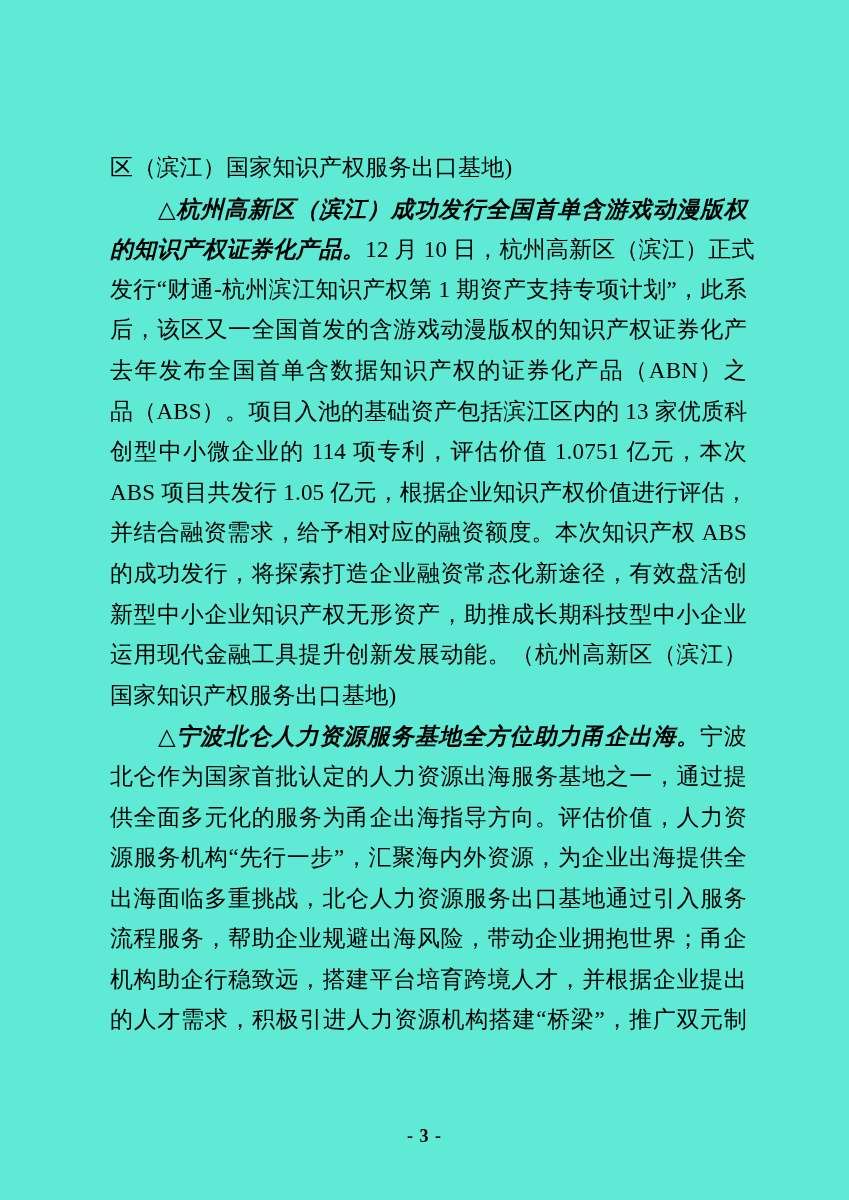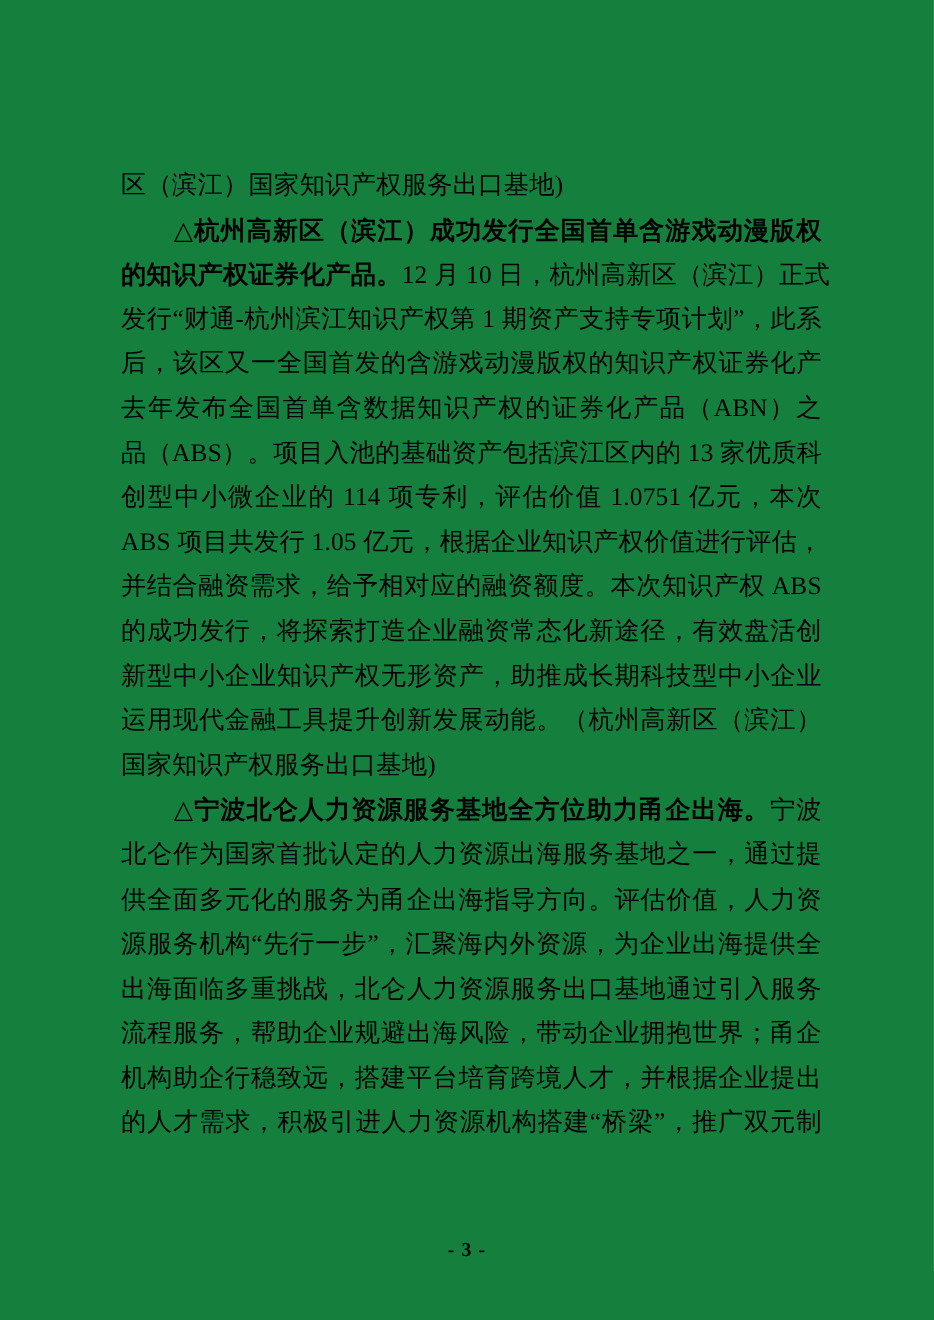--- a/index.html
+++ b/index.html
@@ -4,21 +4,21 @@
 <style>
   html, body {
     margin: 0;
     padding: 0;
     background: #ffffff;
   }
   .page {
     position: relative;
     width: 849px;
     height: 1200px;
-    background: #15803d;
+    background: #5eead4;
     overflow: hidden;
     font-family: "Liberation Serif", "DejaVu Serif", serif;
     color: #000000;
   }
   .body-text {
     position: absolute;
     left: 110px;
     top: 148px;
     width: 637px;
   }
@@ -39,20 +39,21 @@
   .line.indent {
     text-indent: 48px;
   }
   .run {
     font-family: "Liberation Serif", "DejaVu Serif", serif;
     font-weight: 400;
   }
   .run.bold {
     font-family: "Liberation Sans", "DejaVu Sans", sans-serif;
     font-weight: 700;
+    font-style: italic;
   }
   .footer {
     position: absolute;
     top: 1126px;
     left: 0;
     width: 849px;
     text-align: center;
     font-family: "Liberation Serif", "DejaVu Serif", serif;
     font-size: 18px;
     font-weight: 700;

